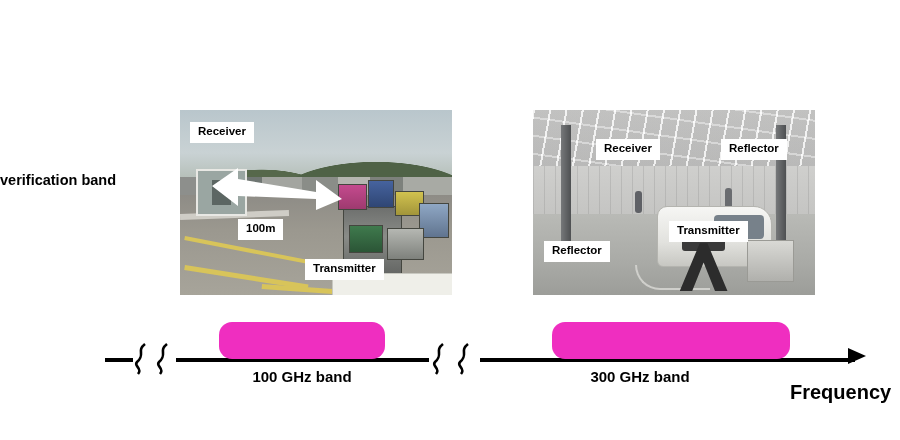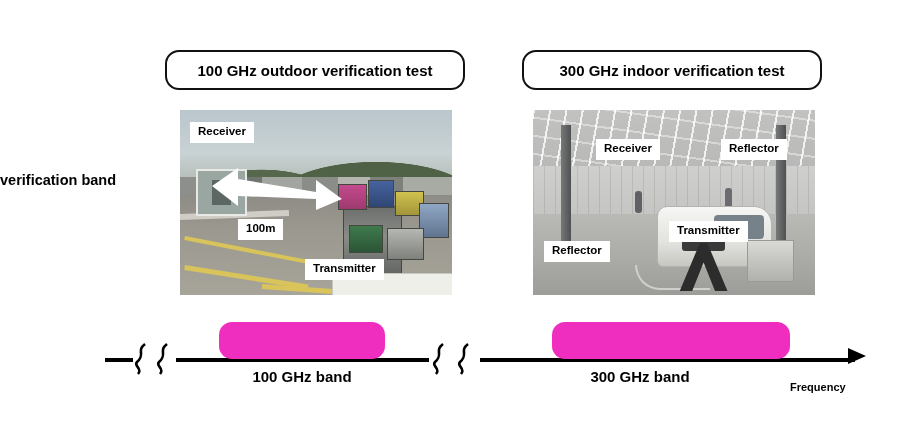--- a/index.html
+++ b/index.html
@@ -263,41 +263,35 @@
     color: #000;
     text-align: center;
     white-space: nowrap;
   }
   #label-100 { left: 219px; top: 368px; width: 166px; }
   #label-300 { left: 521px; top: 368px; width: 238px; }
 
   #label-frequency {
     position: absolute;
     left: 790px; top: 381px;
-    font-size: 11px;
+    font-size: 20px;
     font-weight: bold;
     color: #000;
     white-space: nowrap;
   }
 </style>
 </head>
 <body>
 
 <div class="stage">
 
   <div class="left-label">
     <div>verification band</div>
   </div>
 
-  <div class="title-box" id="title-100">
-    <span>100 GHz outdoor verification test</span>
-  </div>
-  <div class="title-box" id="title-300">
-    <span>300 GHz indoor verification test</span>
-  </div>
 
   <div class="photo" id="photo-outdoor">
     <div class="outdoor-sky"></div>
     <div class="outdoor-hill"></div>
     <div class="outdoor-buildings"></div>
     <div class="outdoor-ground"></div>
     <div class="curb"></div>
     <div class="lane-line" id="lane1"></div>
     <div class="lane-line" id="lane2"></div>
     <div class="lane-line" id="lane3"></div>

